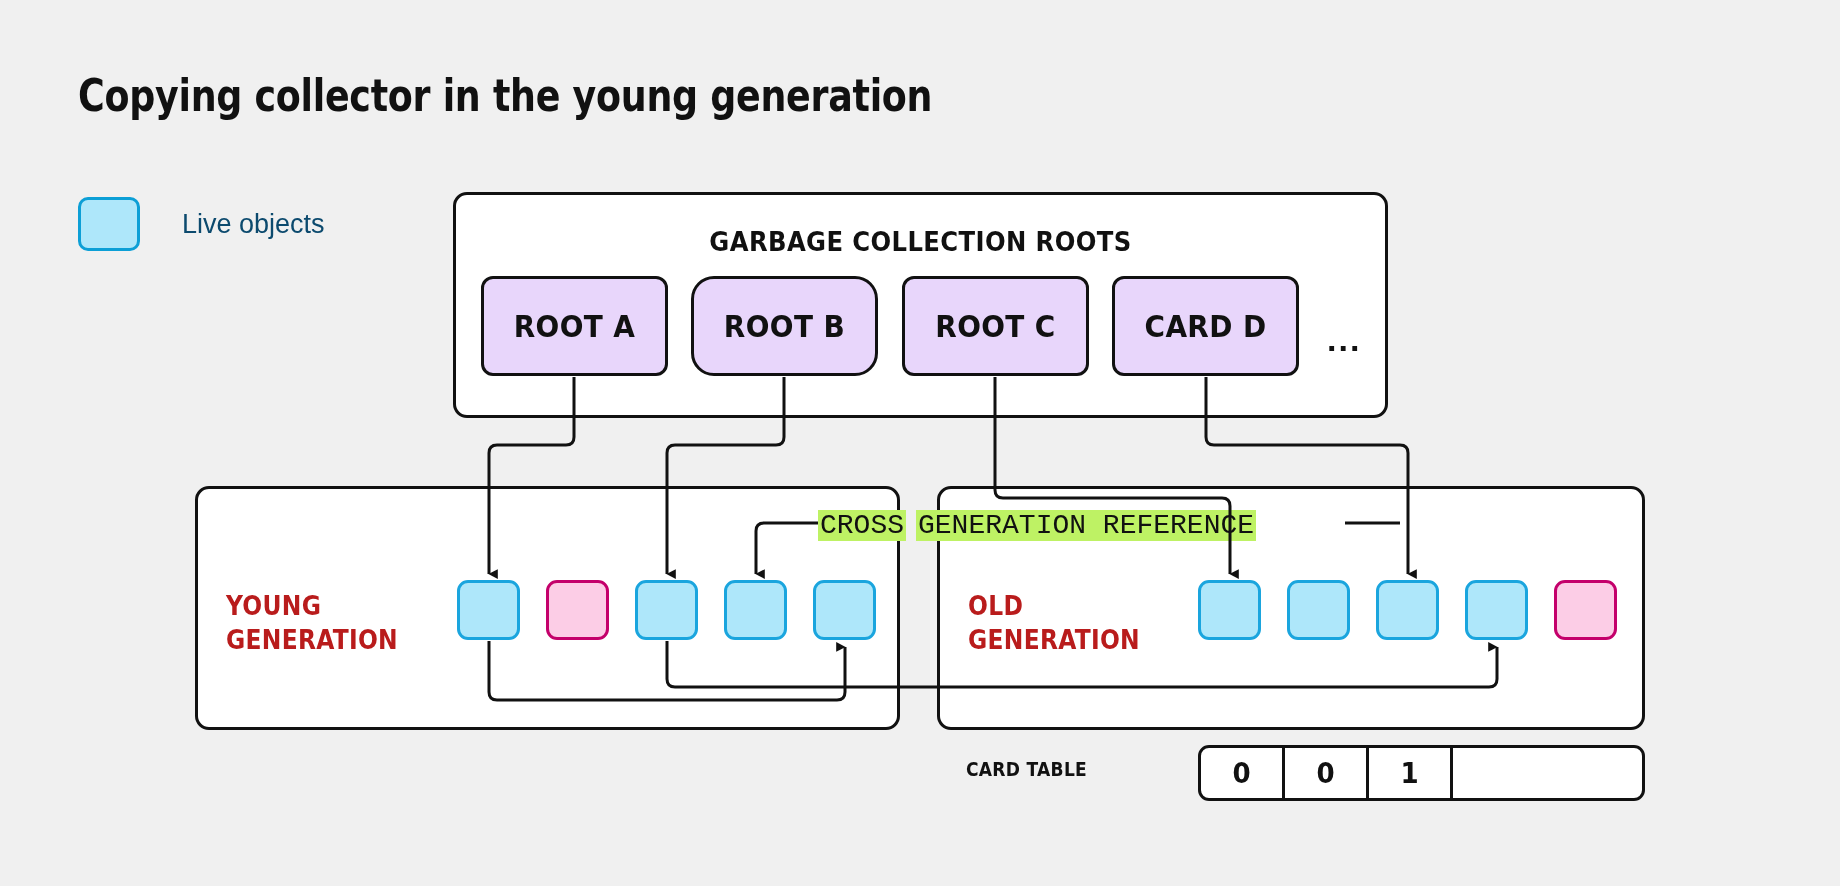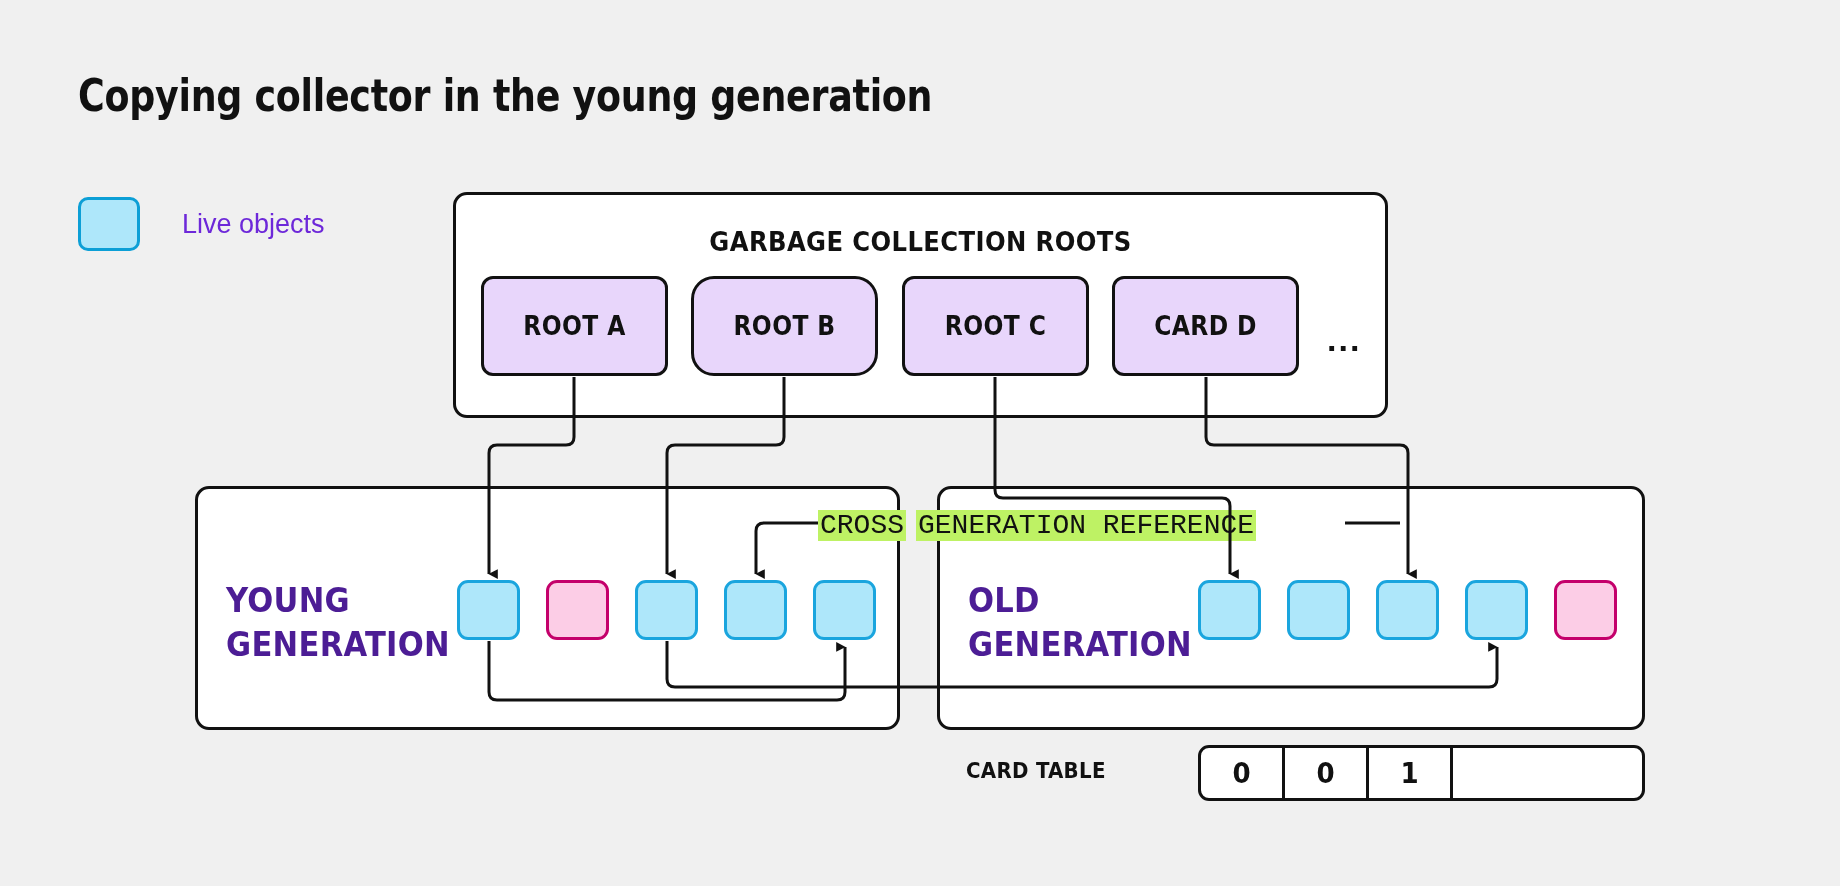--- a/index.html
+++ b/index.html
@@ -19,50 +19,50 @@
     font-weight:bold;font-size:44px;letter-spacing:-0.3px;color:#111;
     white-space:nowrap;transform:scaleX(0.92);transform-origin:left center;
   }
 
   
   .legend{position:absolute;left:78px;top:190px;}
   .legend-row{display:flex;align-items:center;height:68px;}
   .swatch{width:62px;height:54px;border-radius:10px;box-sizing:border-box;}
   .sw-live{background:#aee7fa;border:3px solid #0c9fd6;}
   .sw-dead{background:#fccde6;border:3px solid #c4006b;}
-  .legend-label{margin-left:42px;font-size:27px;color:#6d28d9;}
+  .legend-label{margin-left:42px;font-size:27px;color:#0c4a6e;}
   .legend-arrow{width:62px;height:54px;position:relative;}
   .legend-arrow .shaft{position:absolute;left:0;top:26px;width:48px;height:3px;background:#111;}
   .legend-arrow .head{position:absolute;left:44px;top:19px;width:0;height:0;
      border-left:17px solid #111;border-top:9px solid transparent;border-bottom:9px solid transparent;}
 
   
   .panel{position:absolute;background:#fff;border:3px solid #111;border-radius:14px;box-sizing:border-box;}
 
   .panel-title{
     position:absolute;
     font-family:"Liberation Sans Narrow","DejaVu Sans Condensed","Liberation Sans",sans-serif;
     font-weight:bold;color:#111;white-space:nowrap;
   }
 
   .root-box{
     position:absolute;background:#e8d6fb;border:3px solid #111;border-radius:12px;
     box-sizing:border-box;display:flex;align-items:center;justify-content:center;
     font-family:"Liberation Sans Narrow","DejaVu Sans Condensed","Liberation Sans",sans-serif;
-    font-weight:bold;font-size:26px;color:#111;letter-spacing:0.4px;
+    font-weight:bold;font-size:31px;color:#111;letter-spacing:0.4px;
   }
   .ellipsis{
     position:absolute;font-weight:bold;font-size:34px;color:#111;
     line-height:1;letter-spacing:2px;
   }
 
   .gen-label{
     position:absolute;
     font-family:"Liberation Sans Narrow","DejaVu Sans Condensed","Liberation Sans",sans-serif;
-    font-weight:bold;font-size:34px;color:#4c1d95;line-height:1.30;letter-spacing:0.3px;
+    font-weight:bold;font-size:26px;color:#b91c1c;line-height:1.30;letter-spacing:0.3px;margin-top:12px;
   }
 
   .obj{position:absolute;width:63px;height:60px;border-radius:11px;box-sizing:border-box;}
   .obj.live{background:#aee7fa;border:3px solid #1aa5de;}
   .obj.dead{background:#fccde6;border:3px solid #c4006b;}
 
   .xgen-label{
     position:absolute;
     font-family:"Liberation Mono","DejaVu Sans Mono",monospace;
     font-size:28px;color:#111;white-space:nowrap;letter-spacing:0px;
@@ -73,21 +73,21 @@
   .card-table{position:absolute;display:flex;border:3px solid #111;border-radius:11px;
      background:#fff;box-sizing:border-box;overflow:hidden;}
   .card-cell{border-right:3px solid #111;box-sizing:border-box;display:flex;
      align-items:center;justify-content:center;
      font-family:"Liberation Sans Narrow","DejaVu Sans Condensed","Liberation Sans",sans-serif;
      font-weight:bold;font-size:29px;color:#111;height:100%;}
   .card-cell:last-child{border-right:none;}
   .card-label{
     position:absolute;
     font-family:"Liberation Sans Narrow","DejaVu Sans Condensed","Liberation Sans",sans-serif;
-    font-weight:bold;font-size:22px;color:#111;letter-spacing:0.3px;white-space:nowrap;}
+    font-weight:bold;font-size:19px;color:#111;letter-spacing:0.3px;white-space:nowrap;}
 </style>
 </head>
 <body>
 
 <div id="stage">
 
   <div class="title">Copying collector in the young generation</div>
 
   <div class="legend">
     <div class="legend-row">

